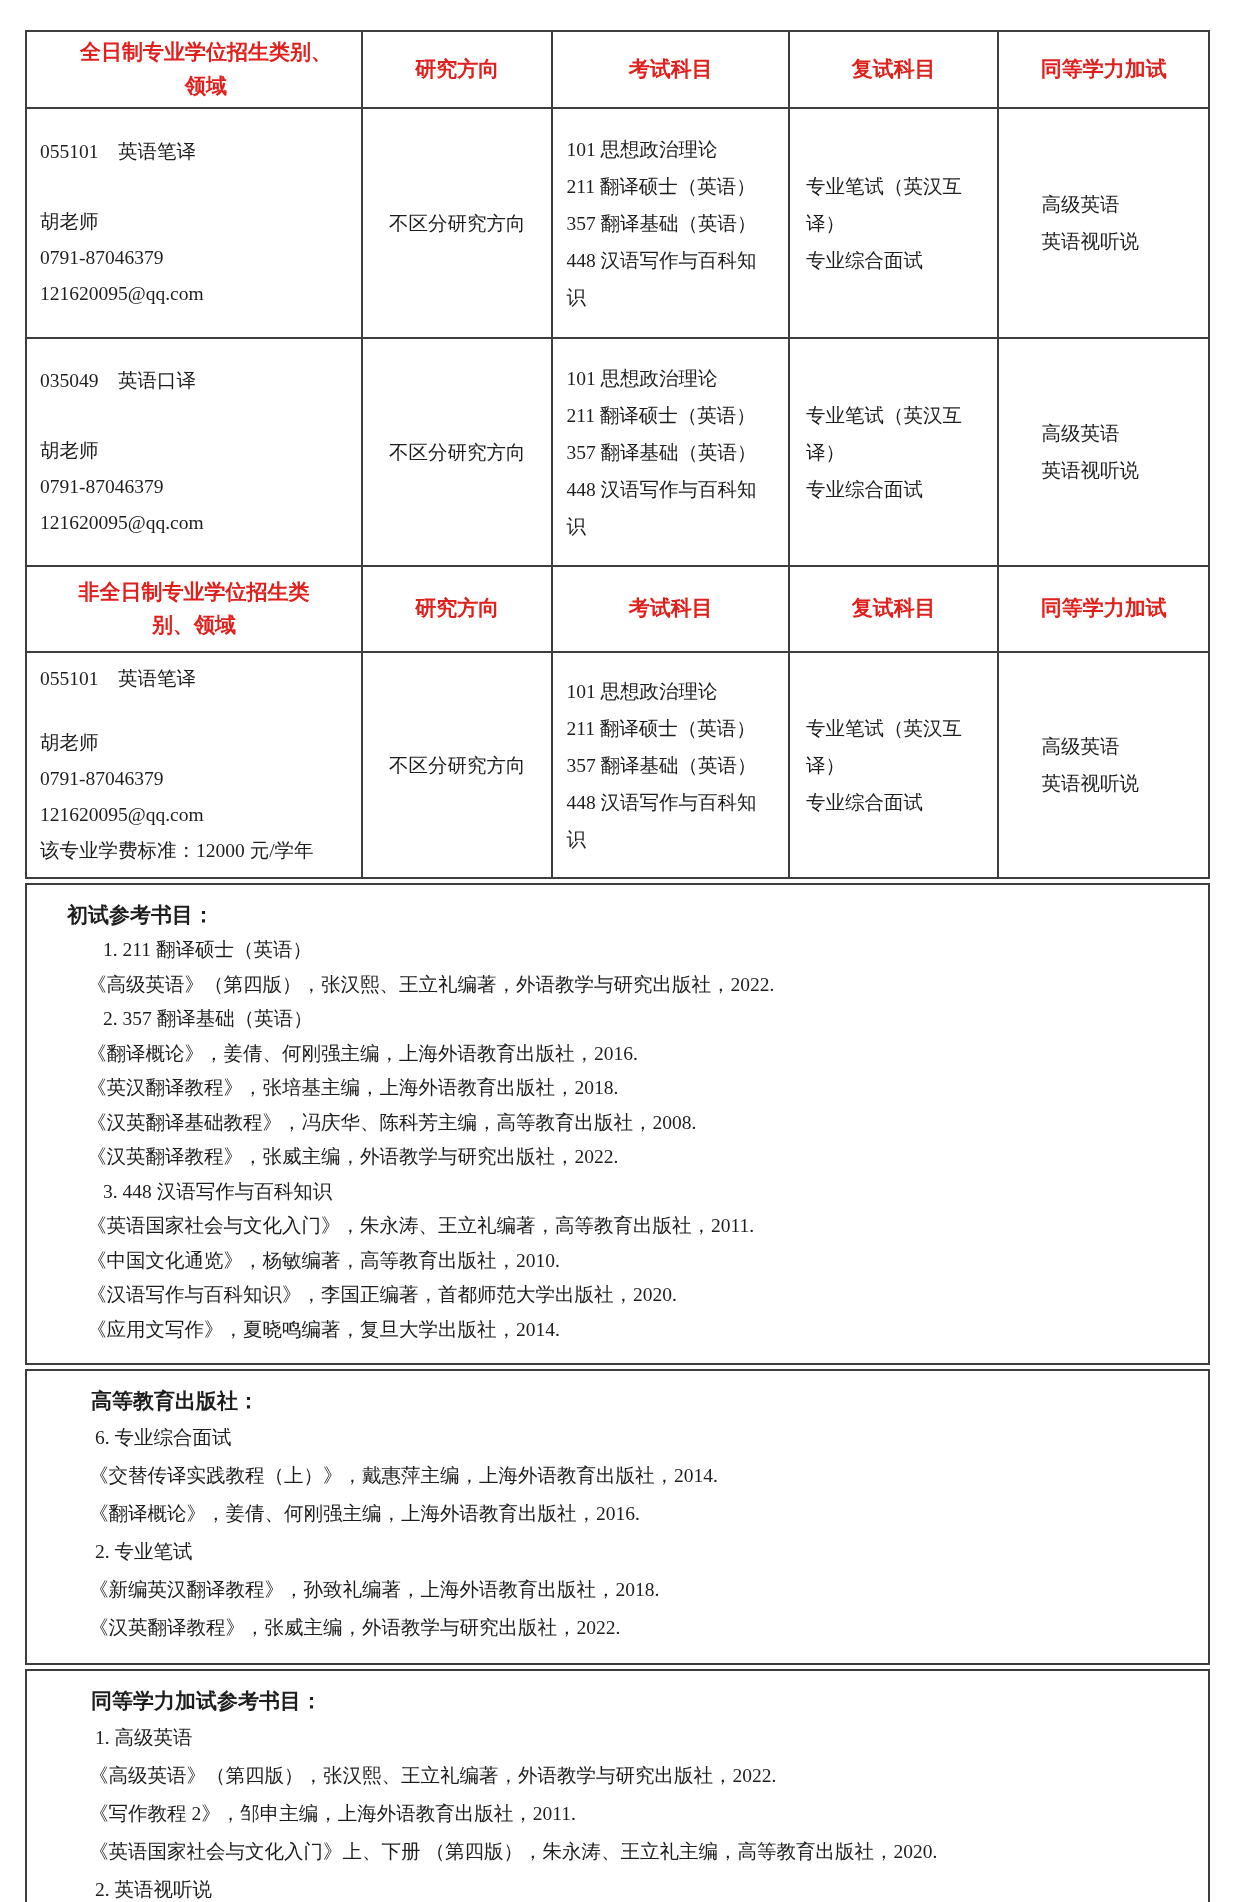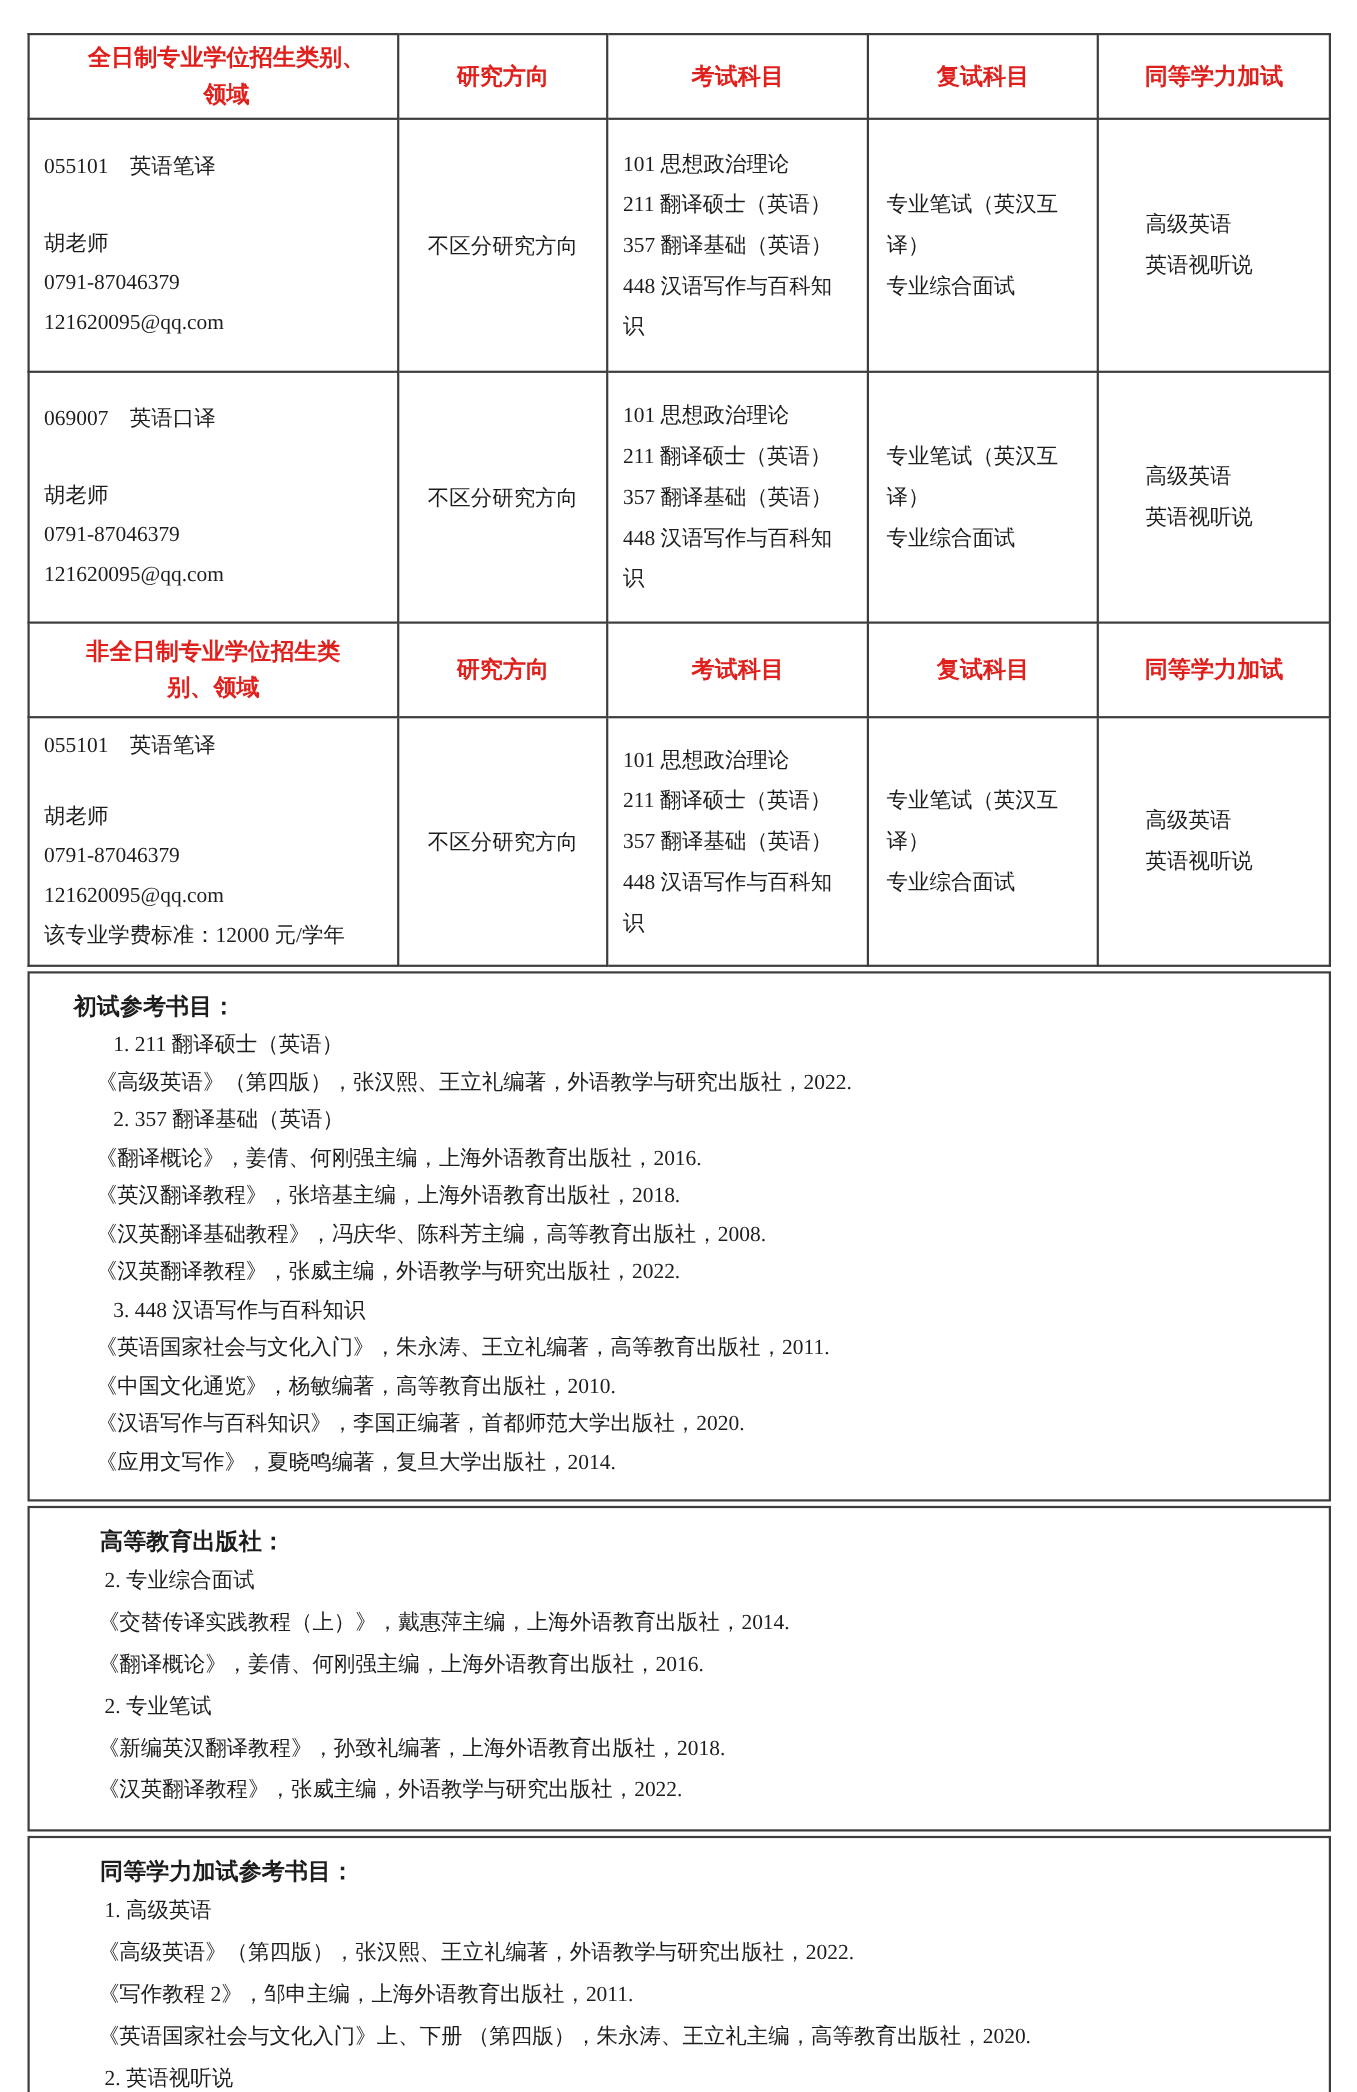--- a/index.html
+++ b/index.html
@@ -108,21 +108,21 @@
         <div>专业综合面试</div>
       </td>
       <td class="c5">
         <div>高级英语</div>
         <div>英语视听说</div>
       </td>
     </tr>
 
     <tr class="drow r2">
       <td class="c1">
-        <div class="code">069007　英语口译</div>
+        <div class="code">035049　英语口译</div>
         <div>胡老师</div>
         <div>0791-87046379</div>
         <div>121620095@qq.com</div>
       </td>
       <td class="c2">不区分研究方向</td>
       <td class="c3">
         <div>101 思想政治理论</div>
         <div>211 翻译硕士（英语）</div>
         <div>357 翻译基础（英语）</div>
         <div>448 汉语写作与百科知识</div>
@@ -183,21 +183,21 @@
     <div class="ref-line book">《汉英翻译教程》，张威主编，外语教学与研究出版社，2022.</div>
     <div class="ref-line item">3. 448 汉语写作与百科知识</div>
     <div class="ref-line book">《英语国家社会与文化入门》，朱永涛、王立礼编著，高等教育出版社，2011.</div>
     <div class="ref-line book">《中国文化通览》，杨敏编著，高等教育出版社，2010.</div>
     <div class="ref-line book">《汉语写作与百科知识》，李国正编著，首都师范大学出版社，2020.</div>
     <div class="ref-line book">《应用文写作》，夏晓鸣编著，复旦大学出版社，2014.</div>
   </div>
 
   <div class="ref-box sec1">
     <div class="ref-title">高等教育出版社：</div>
-    <div class="ref-line item">2. 专业综合面试</div>
+    <div class="ref-line item">6. 专业综合面试</div>
     <div class="ref-line book">《交替传译实践教程（上）》，戴惠萍主编，上海外语教育出版社，2014.</div>
     <div class="ref-line book">《翻译概论》，姜倩、何刚强主编，上海外语教育出版社，2016.</div>
     <div class="ref-line item">2. 专业笔试</div>
     <div class="ref-line book">《新编英汉翻译教程》，孙致礼编著，上海外语教育出版社，2018.</div>
     <div class="ref-line book">《汉英翻译教程》，张威主编，外语教学与研究出版社，2022.</div>
   </div>
 
   <div class="ref-box sec2">
     <div class="ref-title">同等学力加试参考书目：</div>
     <div class="ref-line item">1. 高级英语</div>

